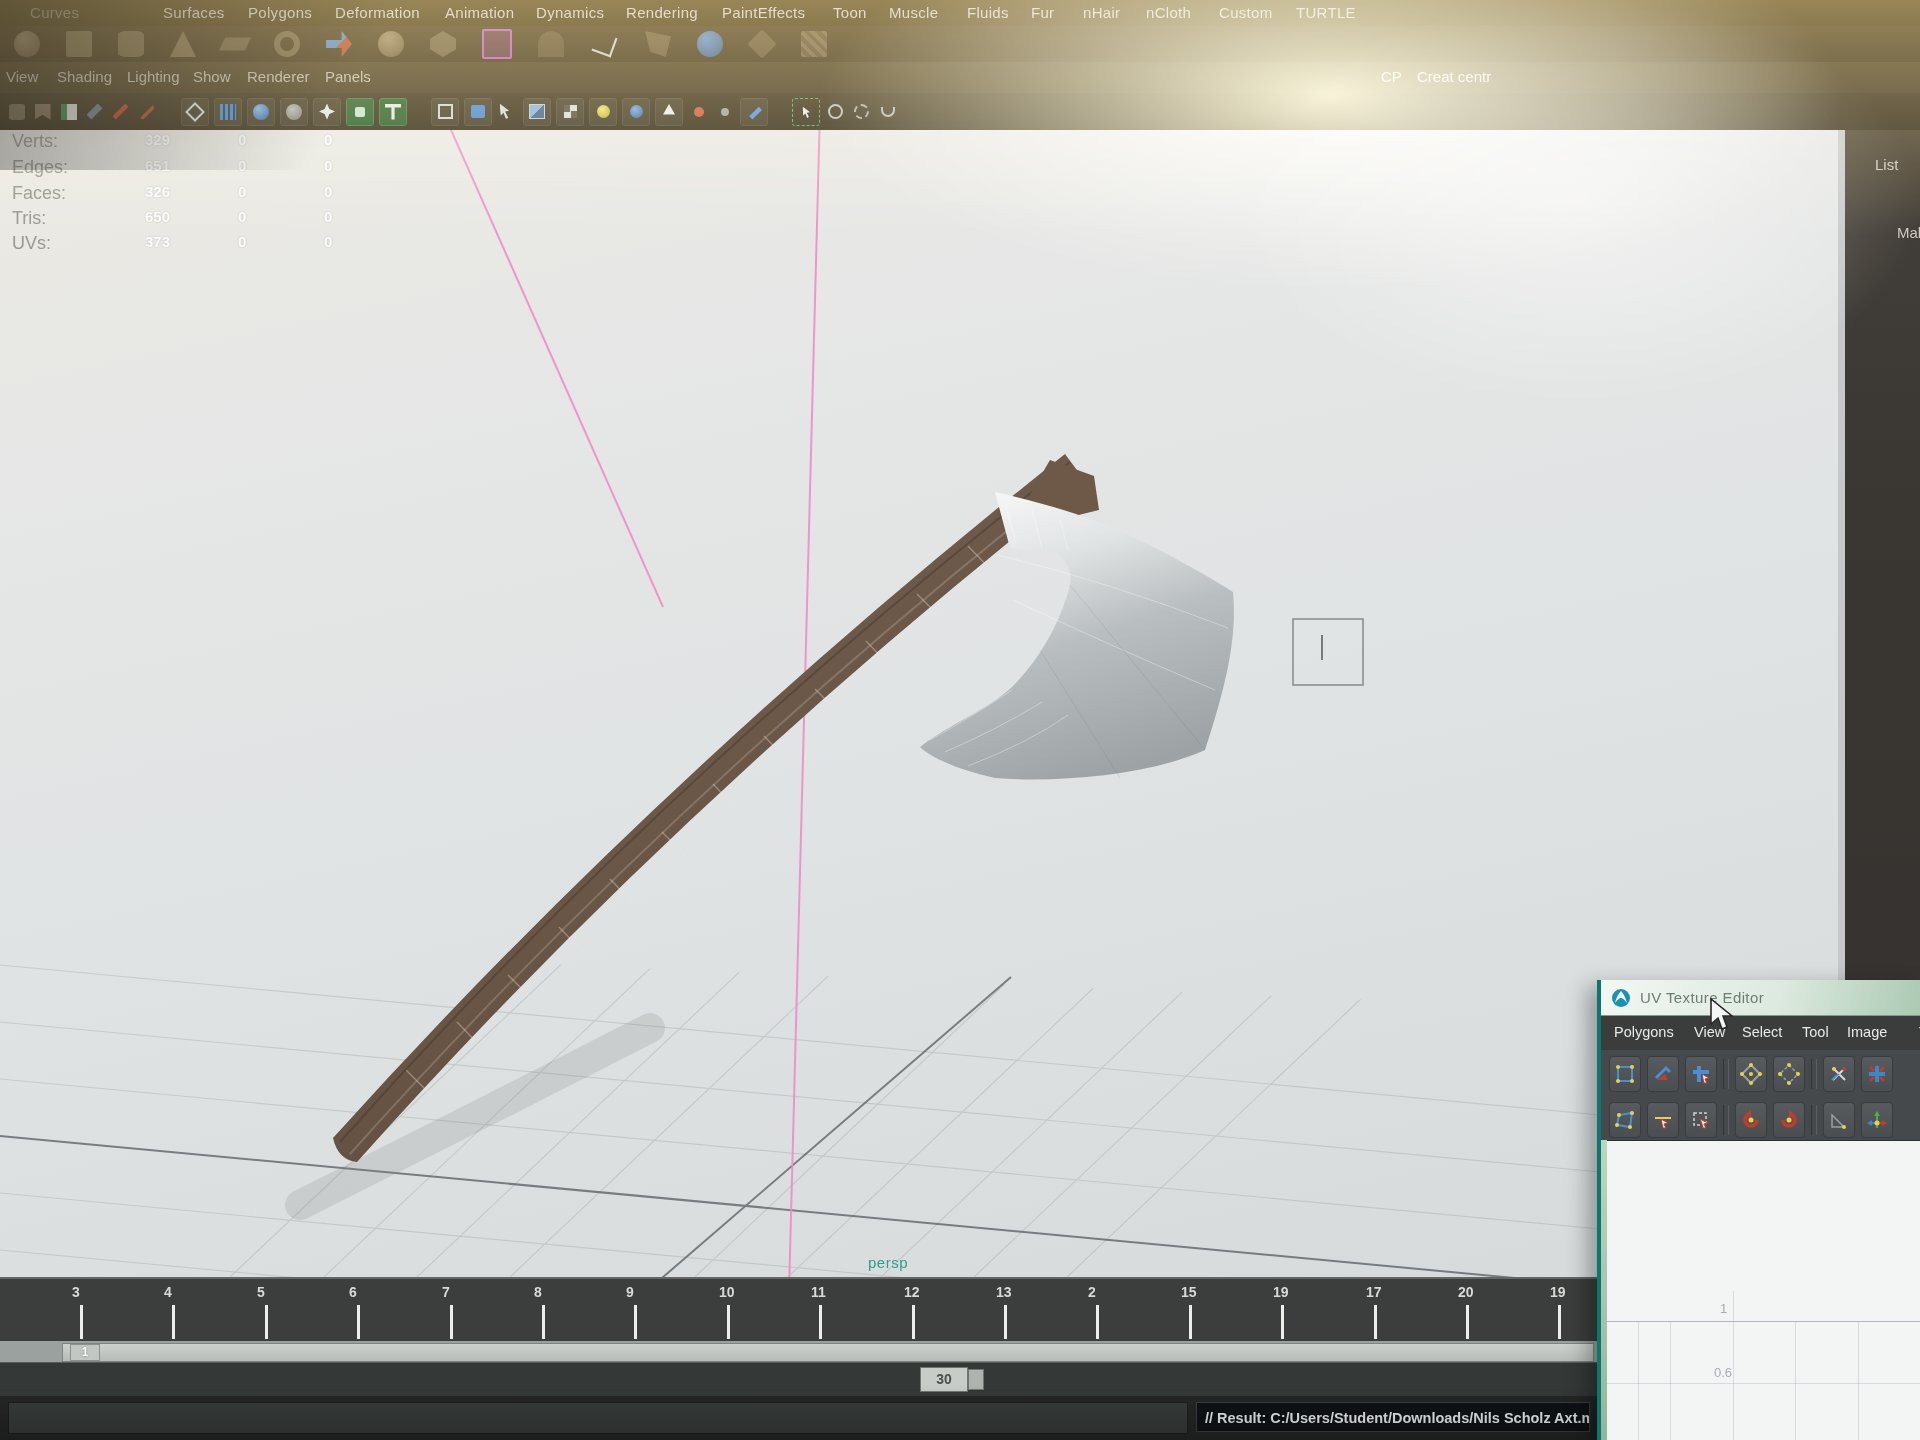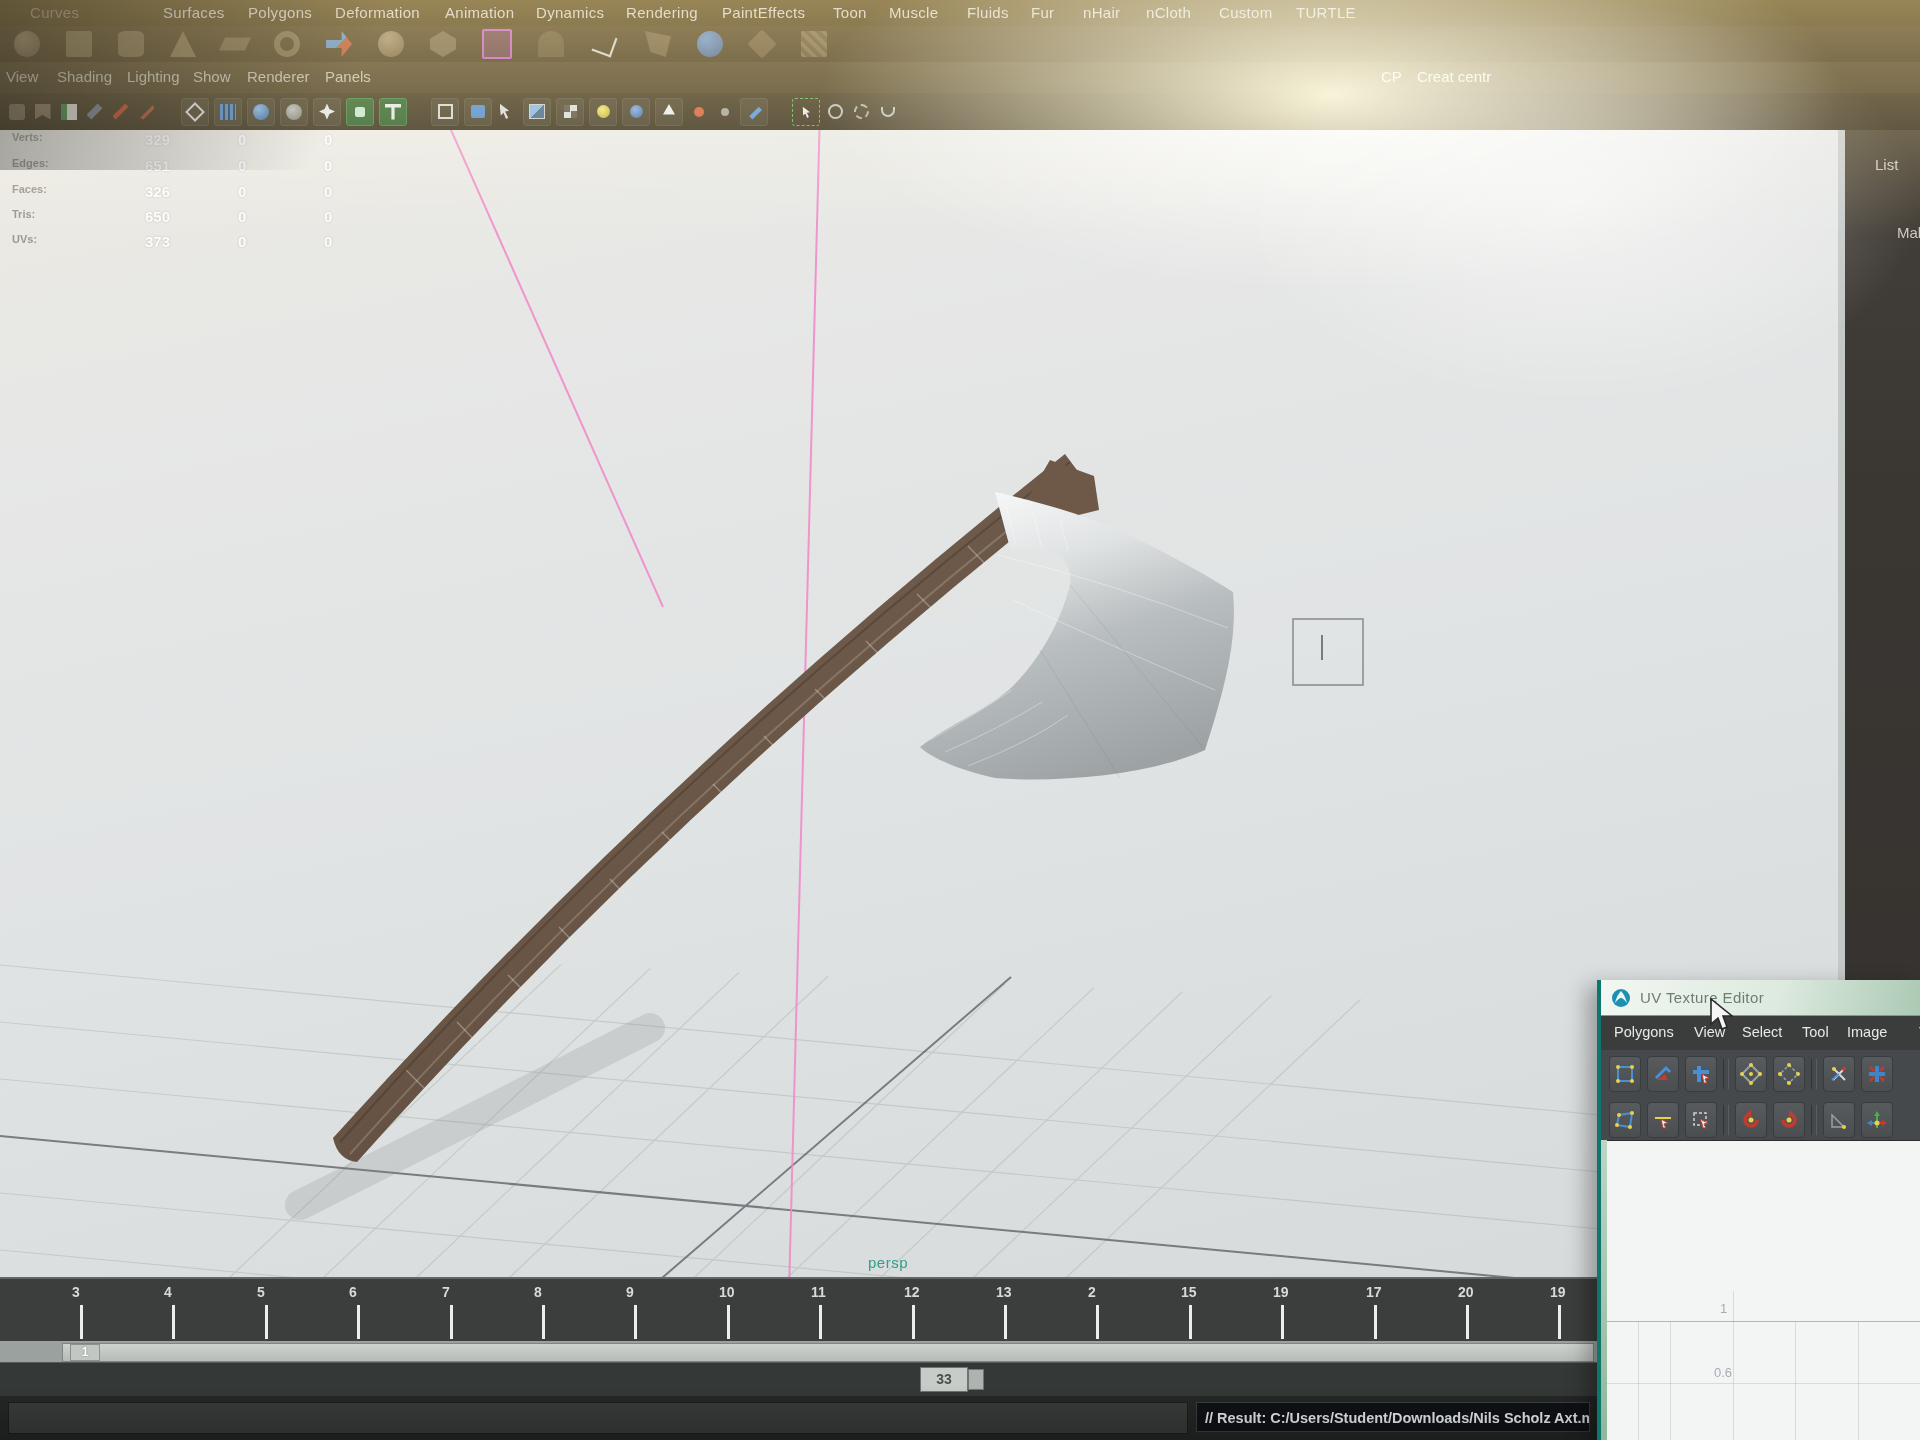--- a/index.html
+++ b/index.html
@@ -22,21 +22,21 @@
         display:flex;align-items:center;justify-content:center;flex:0 0 auto;position:relative;}
   .cell.sm{width:21px;height:21px;background:none;border:none;}
   .spacer{width:14px;flex:0 0 auto;}
   .shape{width:16px;height:16px;}
 
   
   #viewport{left:0;top:130px;width:1845px;height:1147px;z-index:1;overflow:hidden;
     background:linear-gradient(168deg,#eceae2 0%,#e6e7e6 22%,#e0e3e4 55%,#d6dadb 100%);}
   #hud{left:0;top:0;width:420px;height:130px;}
   .hudrow{position:absolute;font-size:15px;font-weight:bold;color:#fdfdfd;text-shadow:0 0 2px rgba(120,120,120,.4);}
-  .hudlab{position:absolute;font-size:11px;font-weight:bold;color:rgba(70,72,70,.5);}
+  .hudlab{position:absolute;font-size:18px;font-weight:normal;color:rgba(70,72,70,.5);}
   .hudv1{position:absolute;width:60px;text-align:right;}
   #persp{font-size:15px;color:#2f9e8a;letter-spacing:.5px;}
   #vpSeam{left:1838px;top:130px;width:7px;height:1147px;background:#c4c9c8;z-index:2;}
 
   
   #rightPanel{left:1845px;top:88px;width:75px;height:1352px;background:linear-gradient(to bottom,#45403a 0%,#3a3733 30%,#33302d 100%);z-index:3;}
   #rightPanel .rp{position:absolute;font-size:15px;color:#cfc9c0;}
 
   
   #timeline{left:0;top:1277px;width:1597px;height:64px;background:#3b3e3c;border-top:2px solid #63666四4;z-index:4;}
@@ -383,21 +383,21 @@
     <div class="tick" style="left:1273px"><span>19</span></div>
     <div class="tick" style="left:1366px"><span>17</span></div>
     <div class="tick" style="left:1458px"><span>20</span></div>
     <div class="tick" style="left:1550px"><span>19</span></div>
   </div>
 
   <div id="rangebar" class="abs"></div>
   <div id="rangebarInner" class="abs"></div>
   <div id="rangeHandle" class="abs">1</div>
   <div id="rangerow2" class="abs"></div>
-  <div id="endFrameBox" class="abs">33</div>
+  <div id="endFrameBox" class="abs">30</div>
   <div id="endFrameNub" class="abs"></div>
 
   <div id="cmdrow" class="abs"></div>
   <div id="cmdInput" class="abs"></div>
   <div id="cmdResult" class="abs">// Result: C:/Users/Student/Downloads/Nils Scholz Axt.m</div>
 
   <div id="uvwin" class="abs">
     <div id="uvtitle" class="abs">
       <svg width="20" height="20" viewBox="0 0 20 20">
         <circle cx="10" cy="10" r="9" fill="#1d8fb0"></circle>

